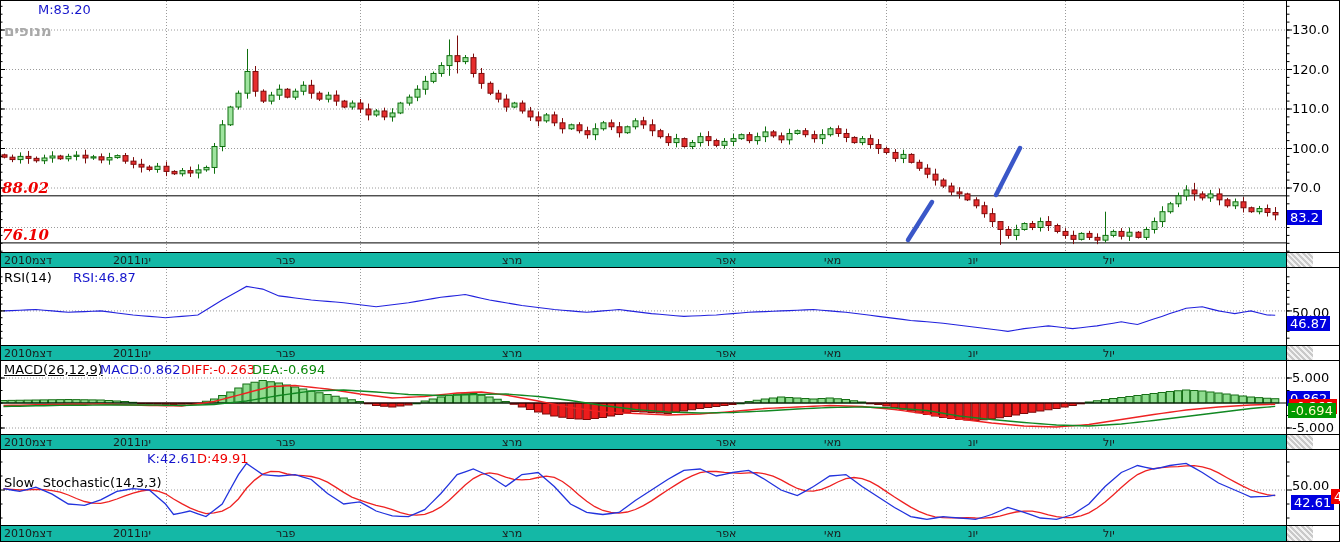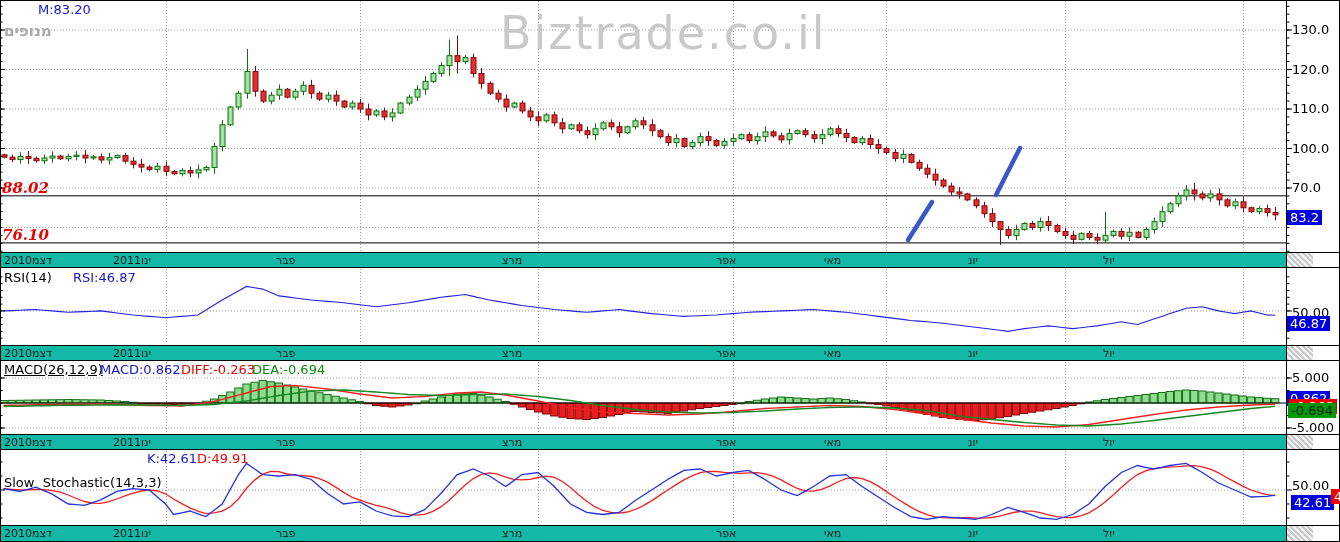--- a/index.html
+++ b/index.html
@@ -5,21 +5,21 @@
   html,body{margin:0;padding:0;background:#fff;}
   #chart-root{position:relative;width:1340px;height:542px;background:#fff;overflow:hidden;
               font-family:"DejaVu Sans",sans-serif;}
   .lbl{position:absolute;font:13px "DejaVu Sans",sans-serif;color:#000;white-space:pre;line-height:14px;}
   .hdr{font-weight:normal;}
   .blue{color:#1515cc;} .red{color:#ee0000;} .green{color:#0d8a0d;}
   .level{position:absolute;font:italic bold 15px "DejaVu Serif",serif;color:#ee0000;line-height:15px;}
   .badge{position:absolute;font:13px "DejaVu Sans",sans-serif;line-height:15px;height:15px;
          padding:0 3px;color:#fff;white-space:pre;}
   .badge.b{background:#0000e0;} .badge.r{background:#ee0000;}
-  .badge.g{background:#009900;color:#0f172a;}
+  .badge.g{background:#009900;color:#fef9c3;}
   .watermark{position:absolute;left:500px;top:6px;font:46px "DejaVu Sans",sans-serif;
              color:#c9c9c9;letter-spacing:2px;white-space:pre;}
   .instrument{position:absolute;left:4px;top:22px;font:bold 15px "DejaVu Sans",sans-serif;color:#a9a9a9;}
   .xstrip{position:absolute;left:0;width:1286px;background:#14b8a6;
           border-top:1px solid #000;border-bottom:1px solid #000;box-sizing:border-box;}
   .xlab{position:absolute;top:1px;font:11px "DejaVu Sans",sans-serif;color:#1a1a1a;white-space:pre;}
   .hatch{position:absolute;left:1287px;width:26px;box-sizing:border-box;
          border-top:1px solid #000;border-bottom:1px solid #000;
          background:repeating-linear-gradient(45deg,#c9c9c9 0 2px,#f2f2f2 2px 4px);}
   svg{position:absolute;left:0;top:0;}
@@ -725,21 +725,20 @@
       <line x1="1286" y1="504" x2="1289.5" y2="504" stroke="#000"></line>
       <line x1="0" y1="504" x2="2.5" y2="504" stroke="#000"></line>
       <line x1="1286" y1="476" x2="1289.5" y2="476" stroke="#000"></line>
       <line x1="0" y1="476" x2="2.5" y2="476" stroke="#000"></line>
       <line x1="1286" y1="462" x2="1289.5" y2="462" stroke="#000"></line>
       <line x1="0" y1="462" x2="2.5" y2="462" stroke="#000"></line>
       <line x1="1286" y1="490" x2="1292" y2="490" stroke="#000"></line>
       <line x1="0" y1="490" x2="5" y2="490" stroke="#000"></line>
     </svg>
 
-  <div class="watermark">Biztrade.co.il</div>
   <div class="lbl blue" style="left:38px;top:3px;">M:83.20</div>
   <div class="instrument">מנופים</div>
 
   <div class="level" style="left:2px;top:181px;">88.02</div>
   <div class="level" style="left:2px;top:228px;">76.10</div>
 
   <div id="main-yticks">
       <div class="lbl" style="left: 1292px; top: 23px;">130.0</div>
       <div class="lbl" style="left: 1292px; top: 62.5px;">120.0</div>
       <div class="lbl" style="left: 1292px; top: 102px;">110.0</div>

